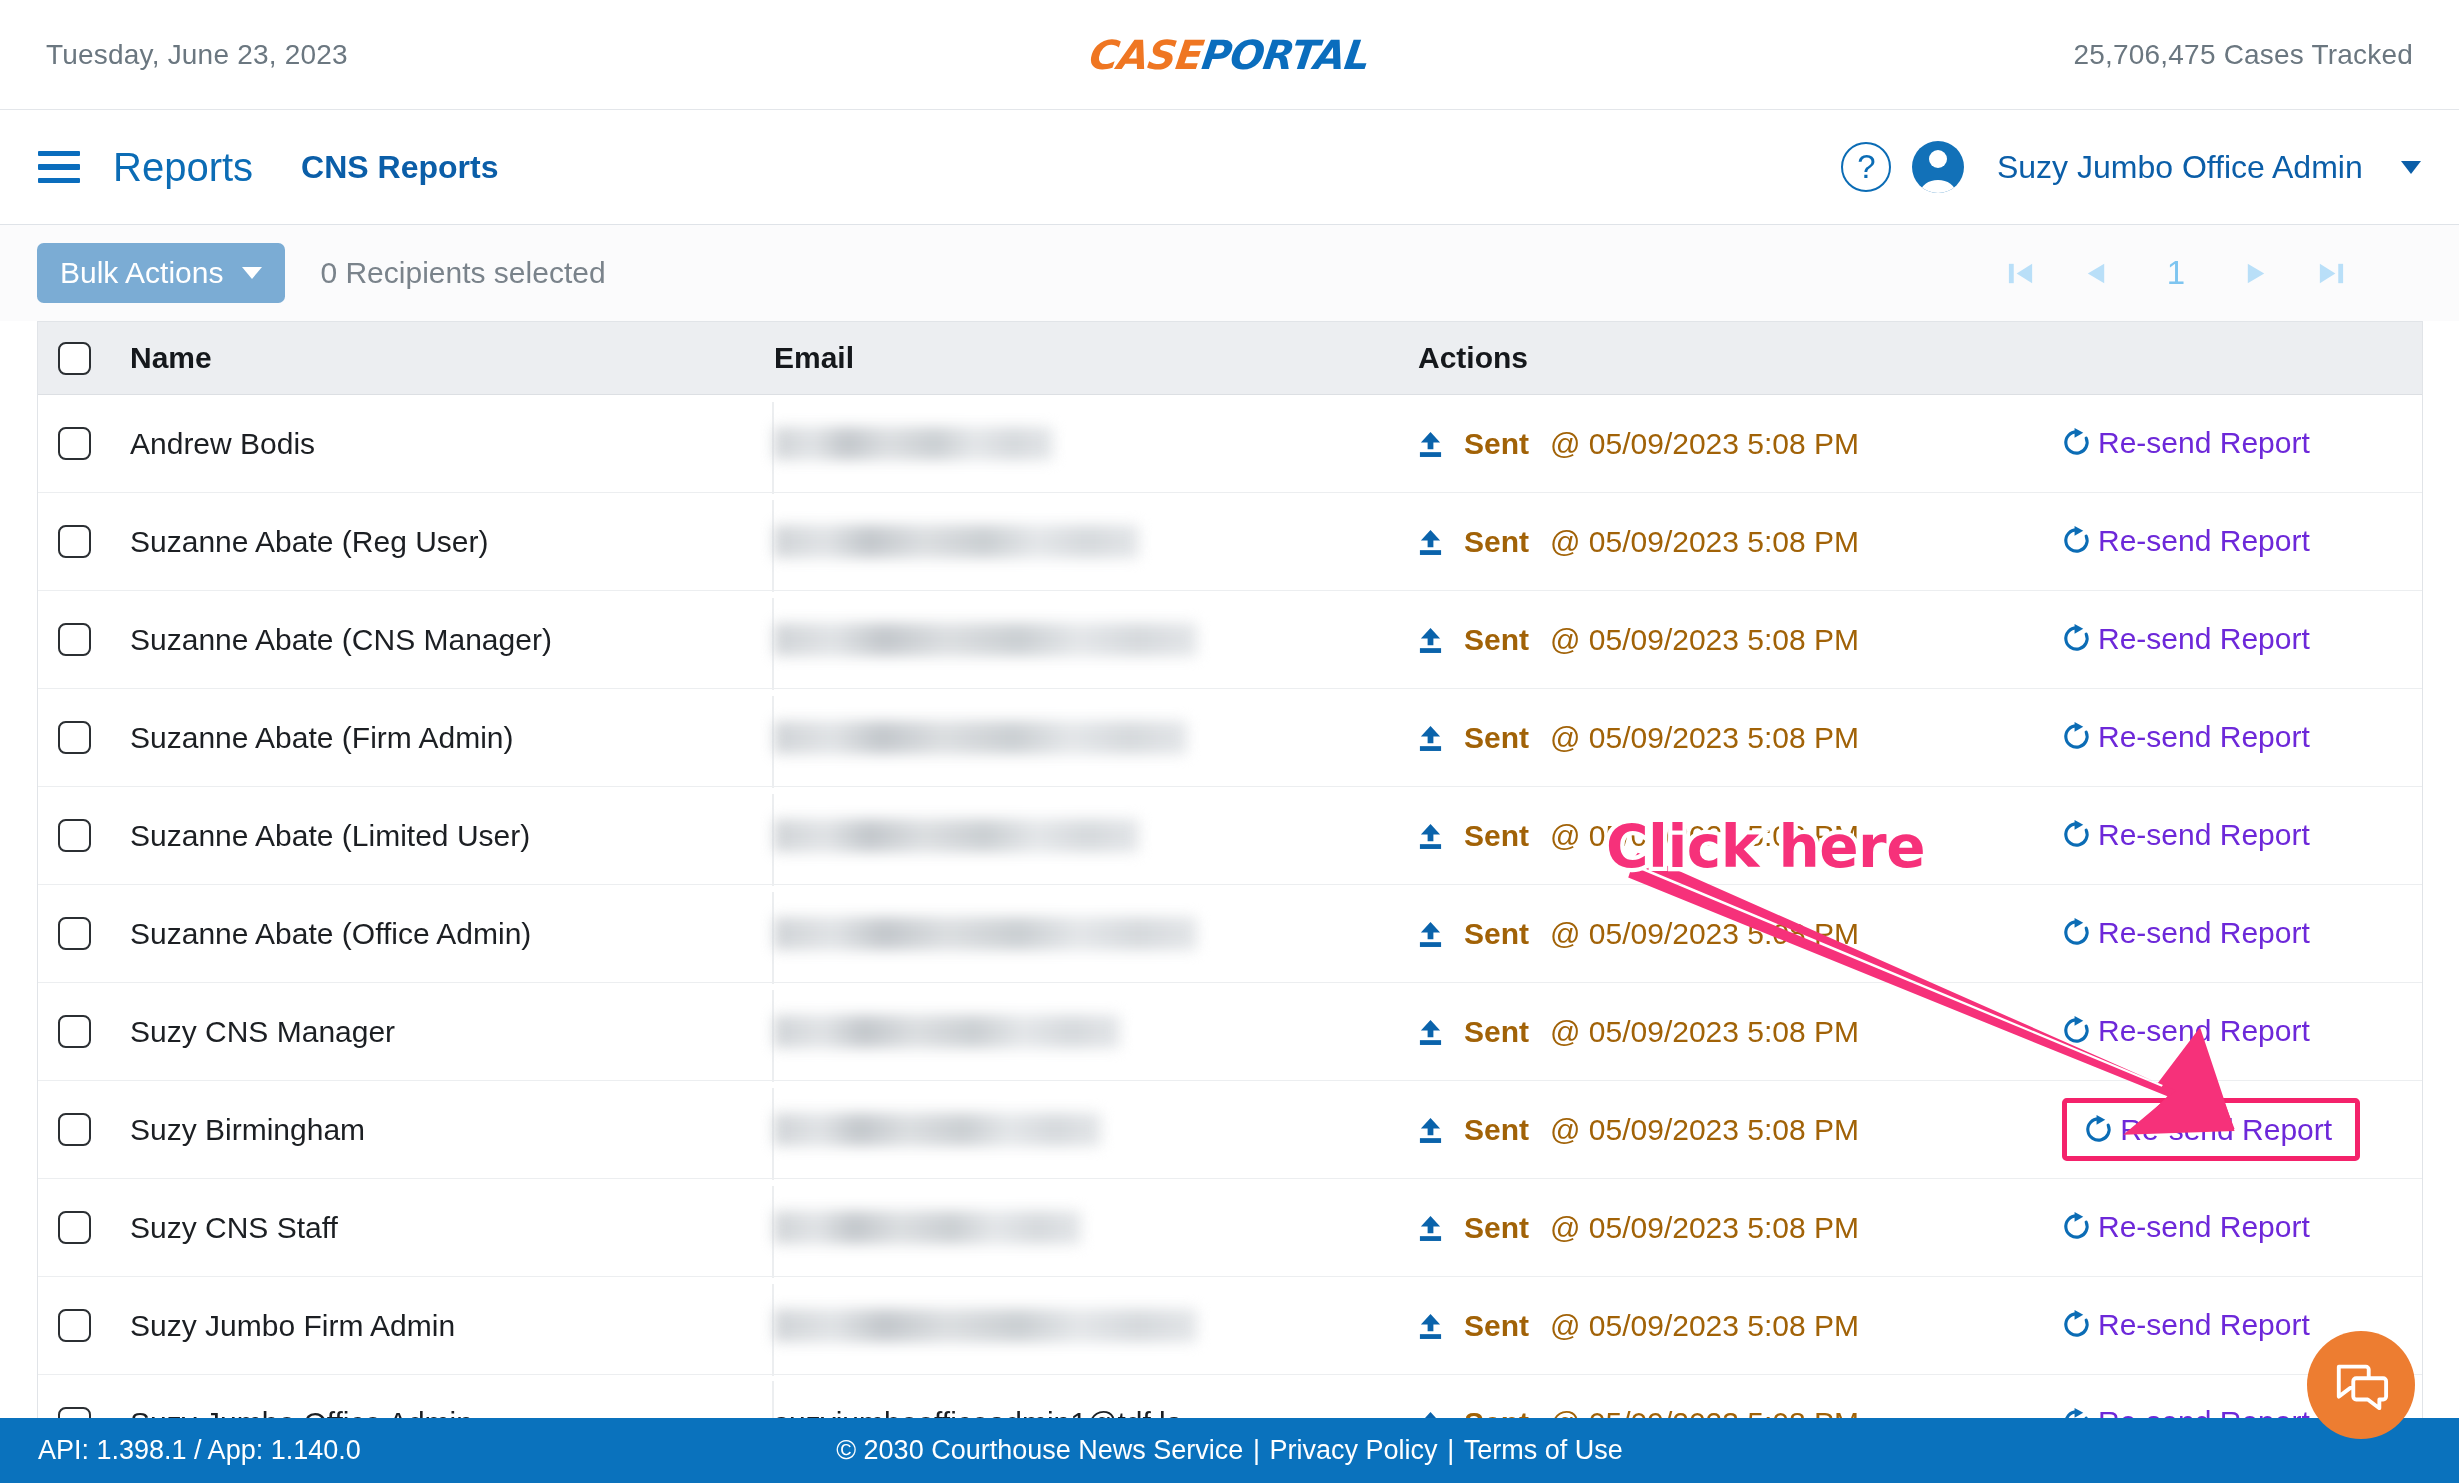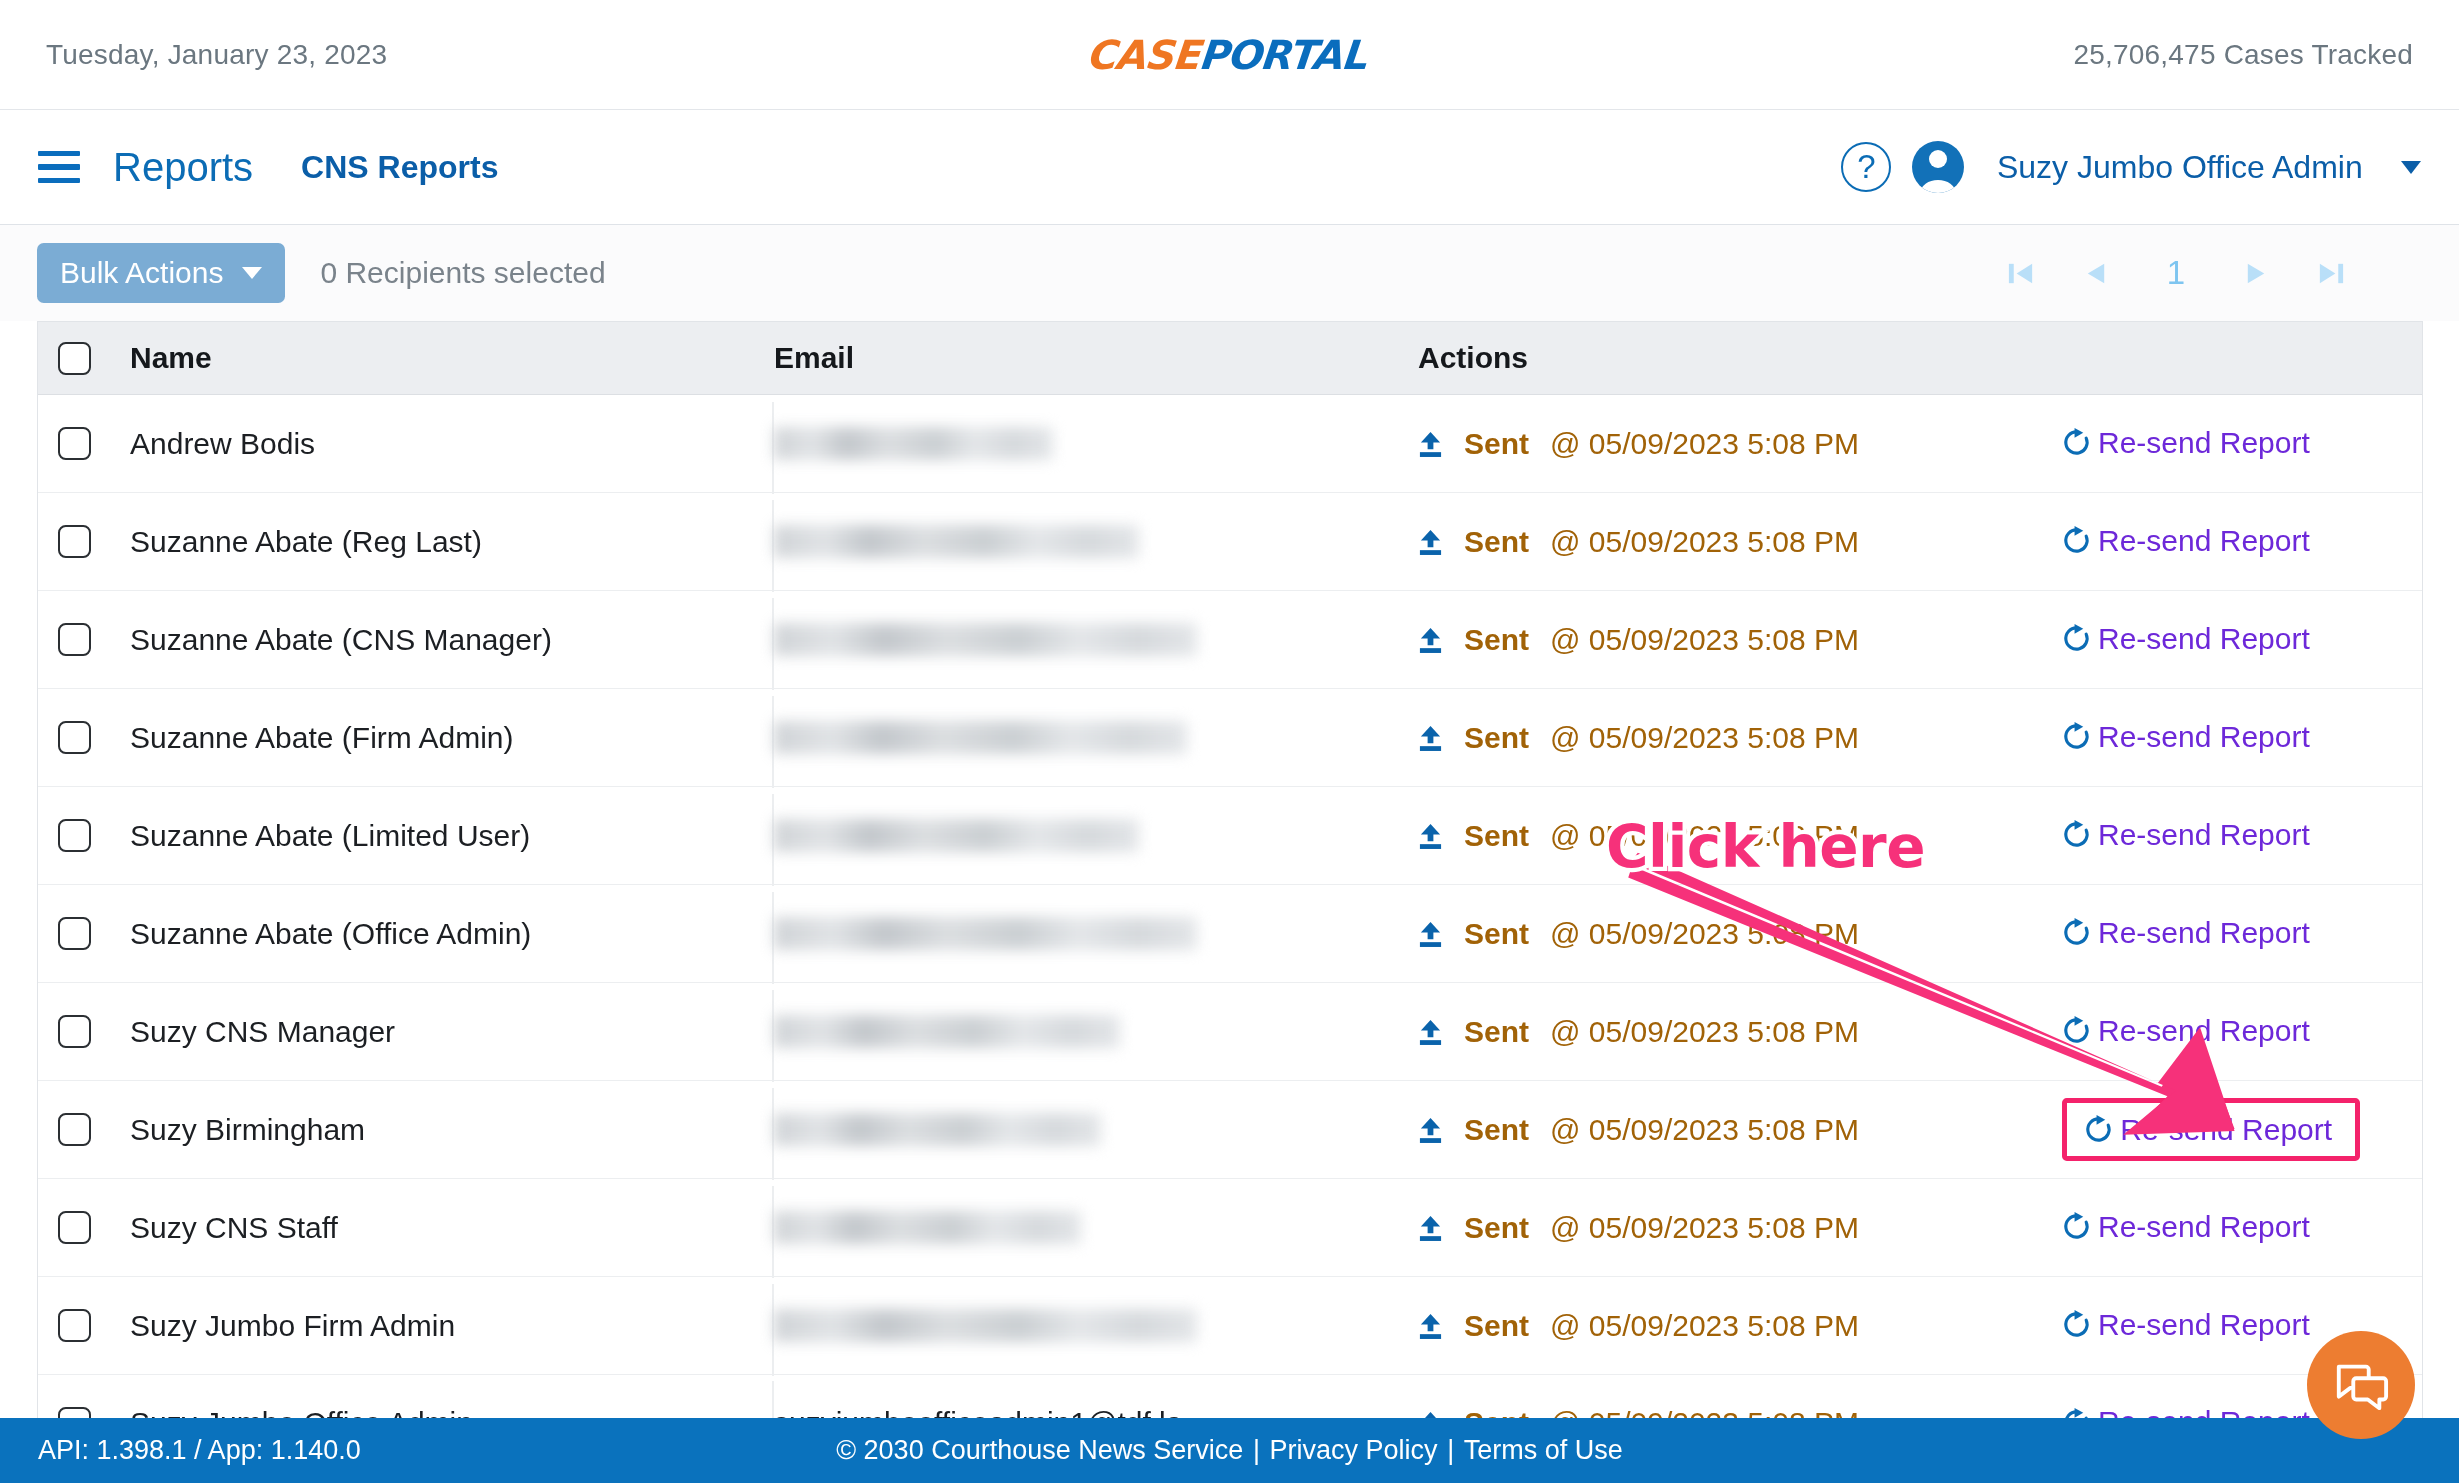--- a/index.html
+++ b/index.html
@@ -183,21 +183,21 @@
   .footer-center {
     position: absolute; left: 0; width: 100%; text-align: center; font-size: 27px; pointer-events: none;
   }
   .footer-center span { pointer-events: auto; }
   .footer-sep { margin: 0 9.6px; }
 </style>
 </head>
 <body>
 
 <div class="topbar">
-  <div class="topbar-date">Tuesday, January 23, 2023</div>
+  <div class="topbar-date">Tuesday, June 23, 2023</div>
   <div class="logo-wrap">
     <div class="logo">
       <span class="case">CASE</span>
         <span class="portal">PORTAL</span>
     </div>
   </div>
   <div class="topbar-cases">25,706,475 Cases Tracked</div>
 </div>
 
 <div class="navbar">
@@ -290,21 +290,21 @@
               </svg>
             </span>
             <span>Re-send Report</span>
           </span></div>
       </div>
       <div class="trow">
         <div class="col-chk">
           <div class="chkbox"></div>
         </div>
         <div class="col-name">
-          <div class="cell-name">Suzanne Abate (Reg Last)</div>
+          <div class="cell-name">Suzanne Abate (Reg User)</div>
         </div>
         <div class="col-email">
           <div class="blur-email" style="width: 365px;"></div>
         </div>
         <div class="col-status">
           <div class="cell-status">
             <span class="upload-ico">
               <svg width="25" height="27" viewBox="0 0 26 28">
                 <polygon points="13,2 23,13 16,13 16,20 10,20 10,13 3,13" fill="currentColor"></polygon>
                 <rect x="2" y="23" width="22" height="5" fill="currentColor"></rect>

